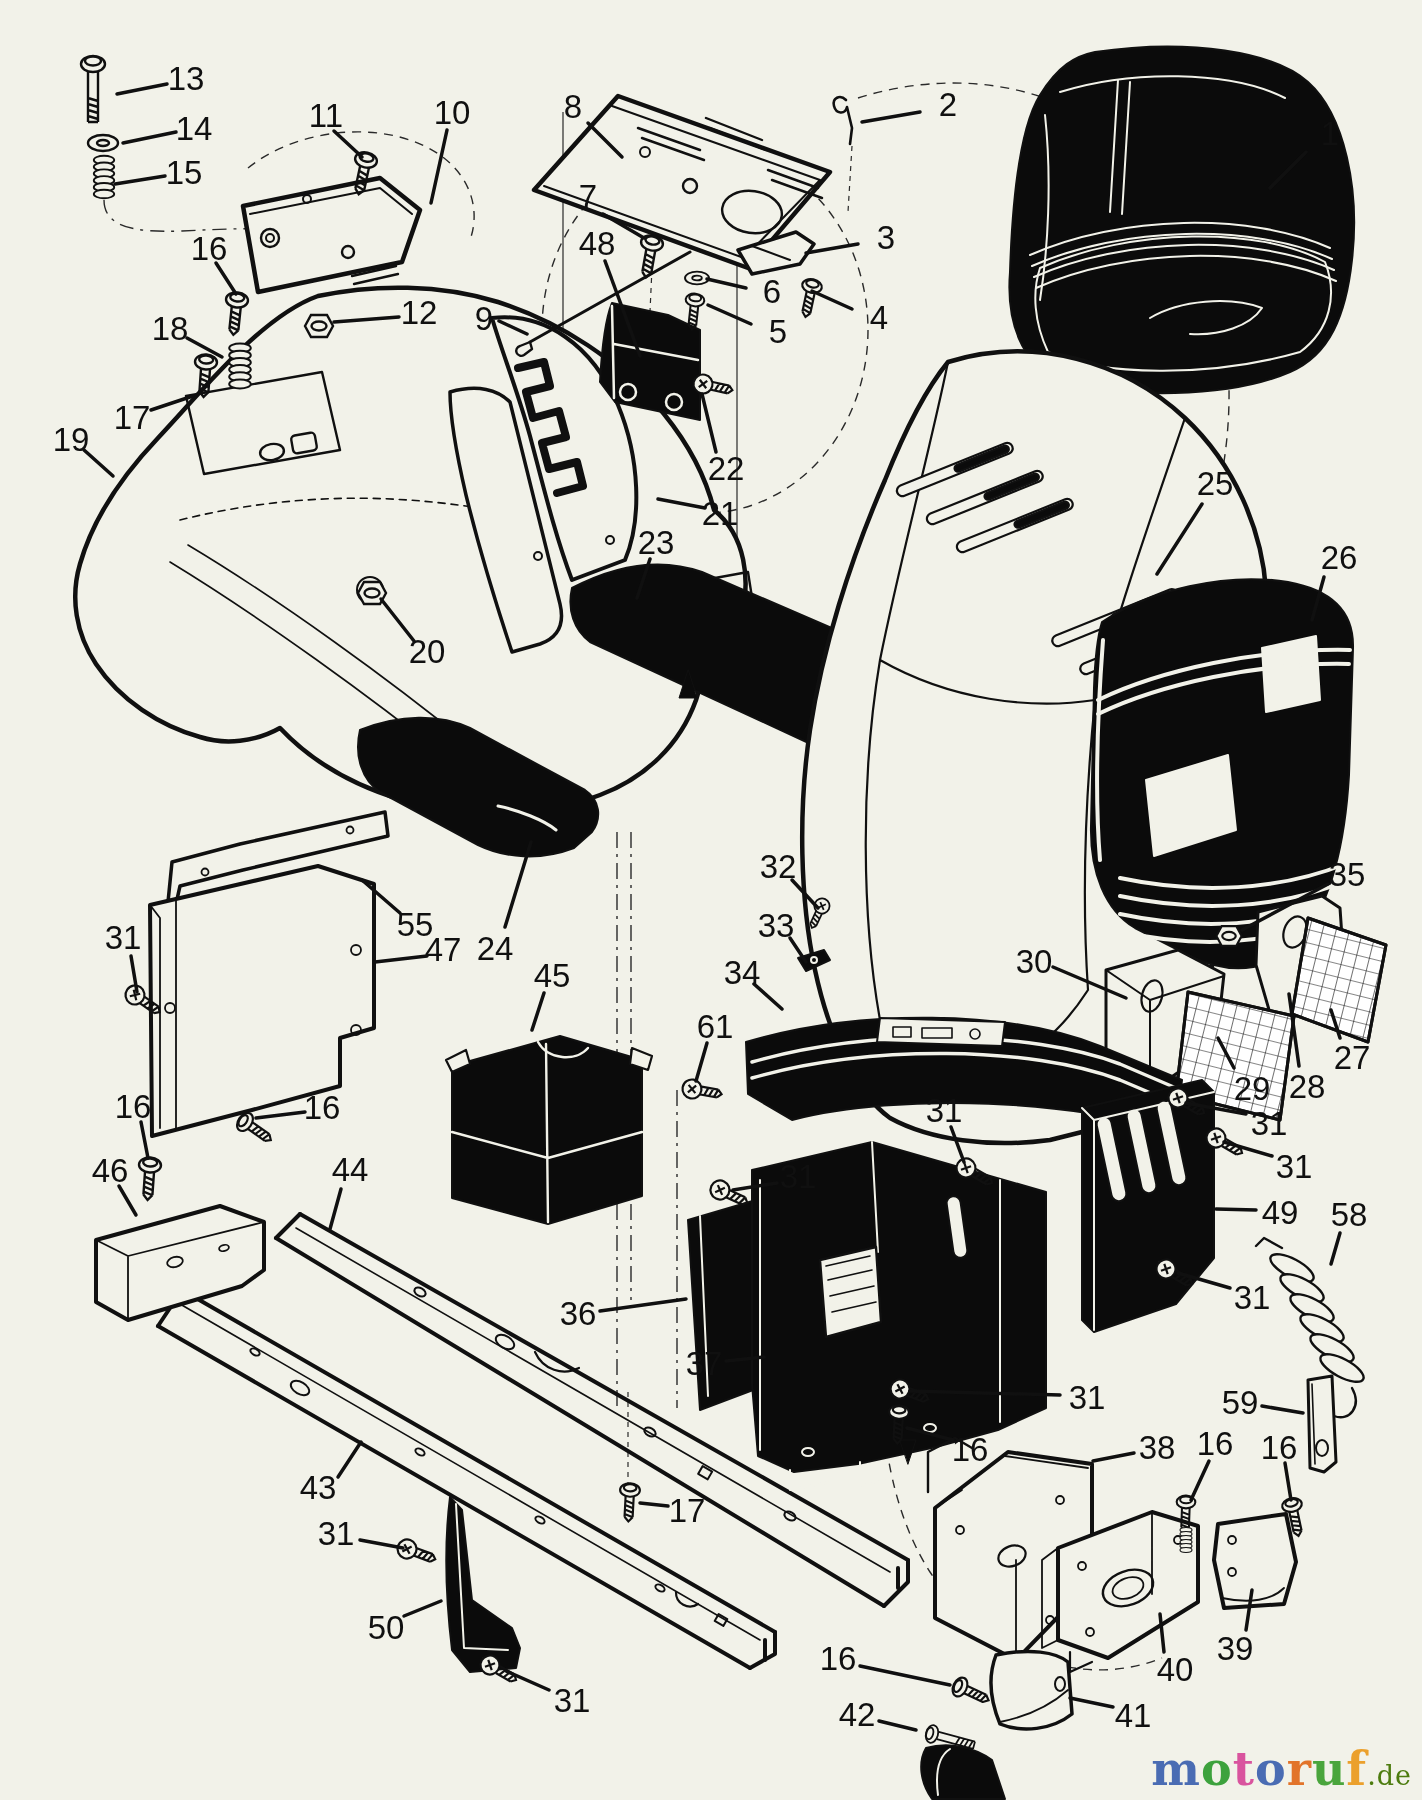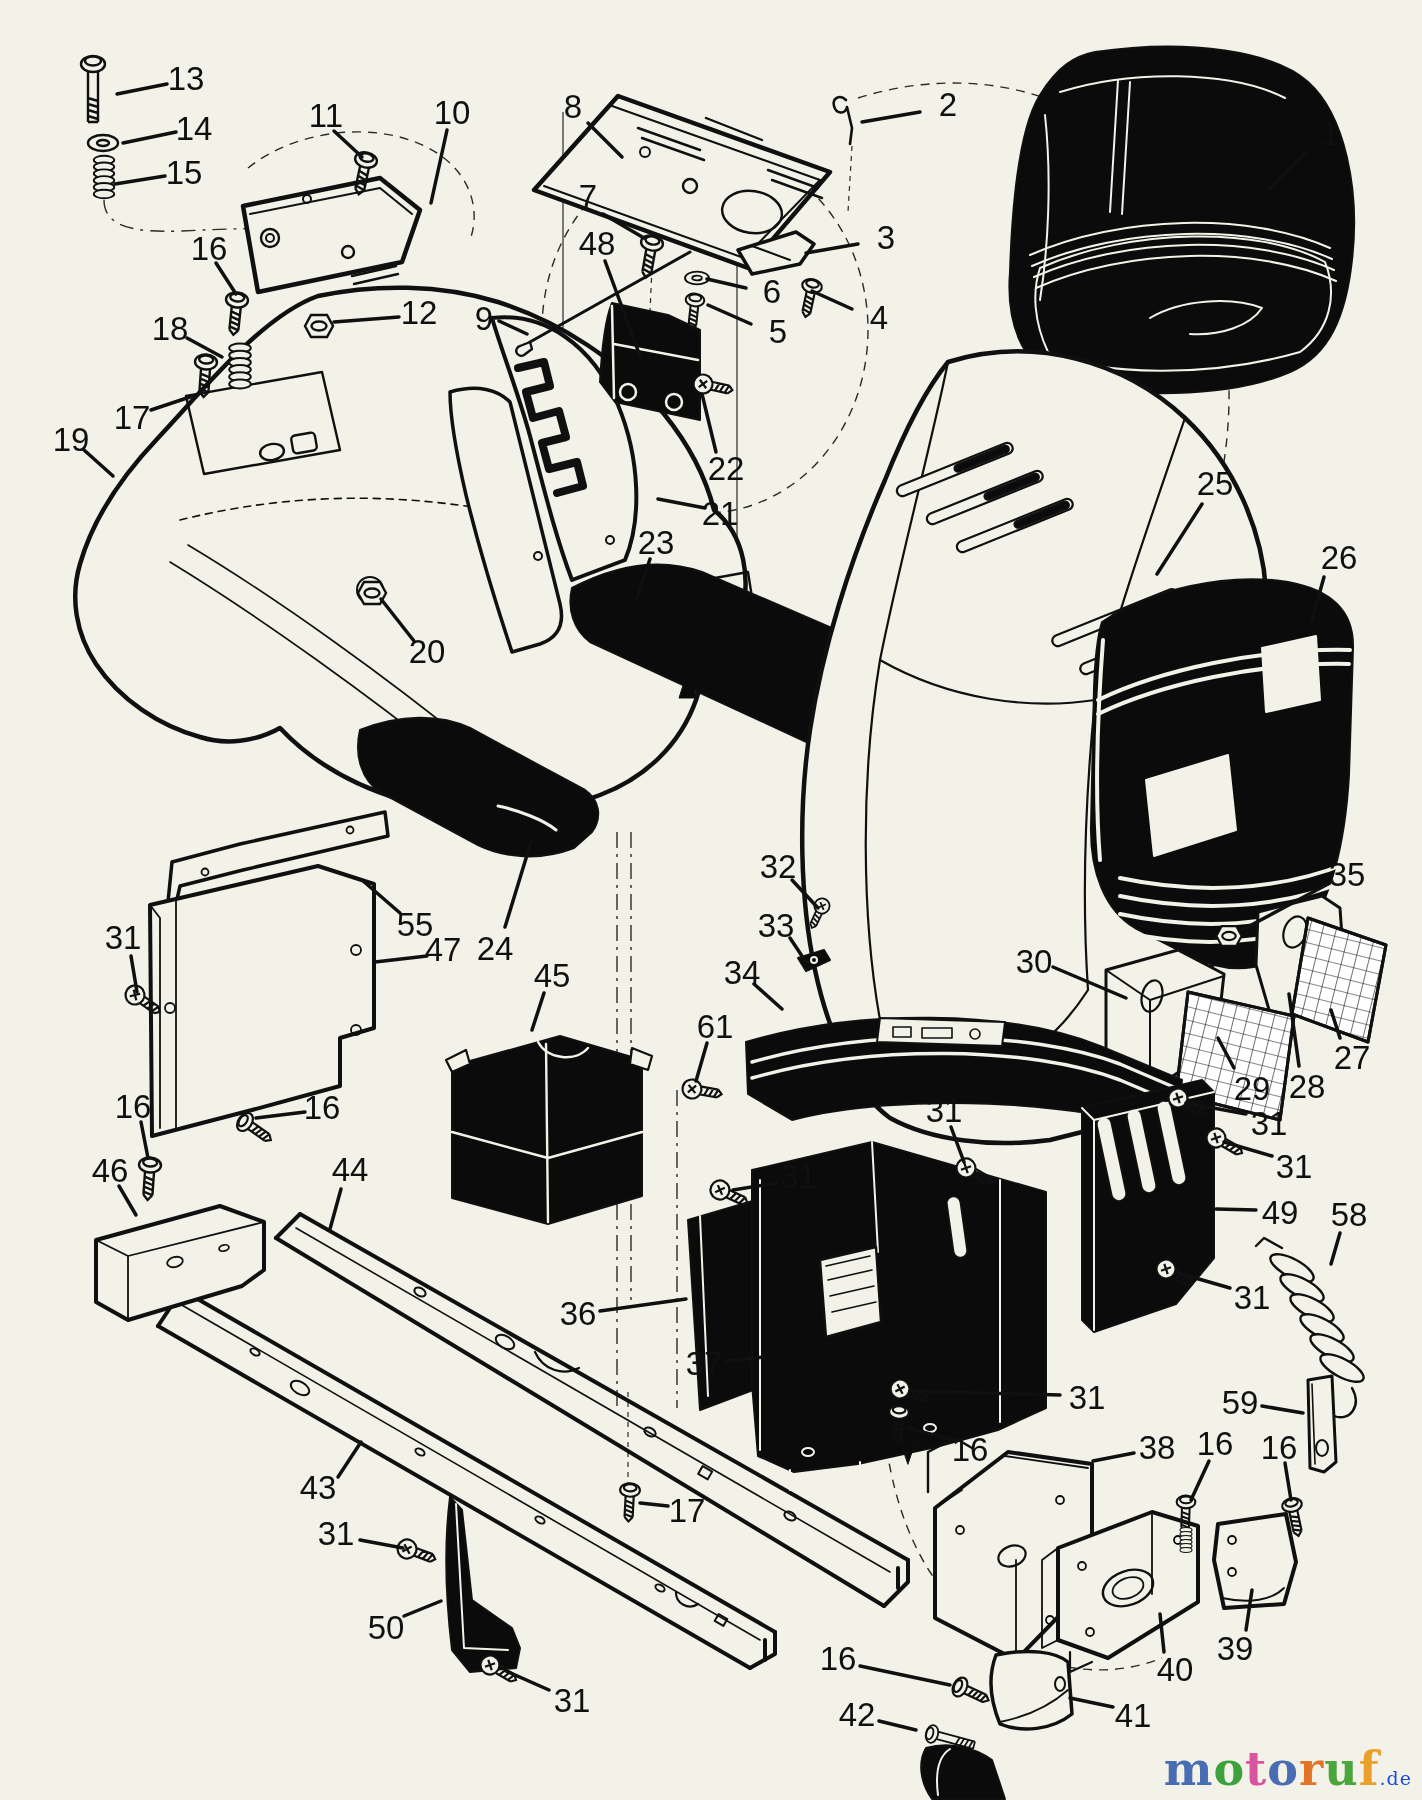--- a/index.html
+++ b/index.html
@@ -4,21 +4,21 @@
 <style>
   :root{ --paper:#f2f2e9; --ink:#101010; }
   html,body{margin:0;padding:0;background:#888;}
   .stage{position:relative;width:1422px;height:1800px;background:var(--paper);margin:0 auto;overflow:hidden;
          font-family:"Liberation Sans",sans-serif;}
   svg{position:absolute;left:0;top:0;}
   svg .labels text{font-family:"Liberation Sans",sans-serif;font-size:33px;fill:var(--ink);
                    text-anchor:middle;dominant-baseline:central;}
   .wm{position:absolute;right:10px;bottom:4px;font-family:"DejaVu Serif",serif;
       font-size:46px;font-weight:bold;letter-spacing:1px;user-select:none;}
-  .wm .suffix{font-size:19px;color:#1d4ed8;font-weight:normal;}
+  .wm .suffix{font-size:27px;color:#4d7c0f;font-weight:normal;}
 </style>
 </head>
 <body>
 
 <div class="stage">
 <svg width="1422" height="1800" viewBox="0 0 1422 1800">
 <defs>
   <pattern id="mesh" width="13" height="13" patternUnits="userSpaceOnUse" patternTransform="rotate(14)">
     <path d="M13 0H0V13" stroke="#101010" stroke-width="1.2" fill="none"></path>
   </pattern>

